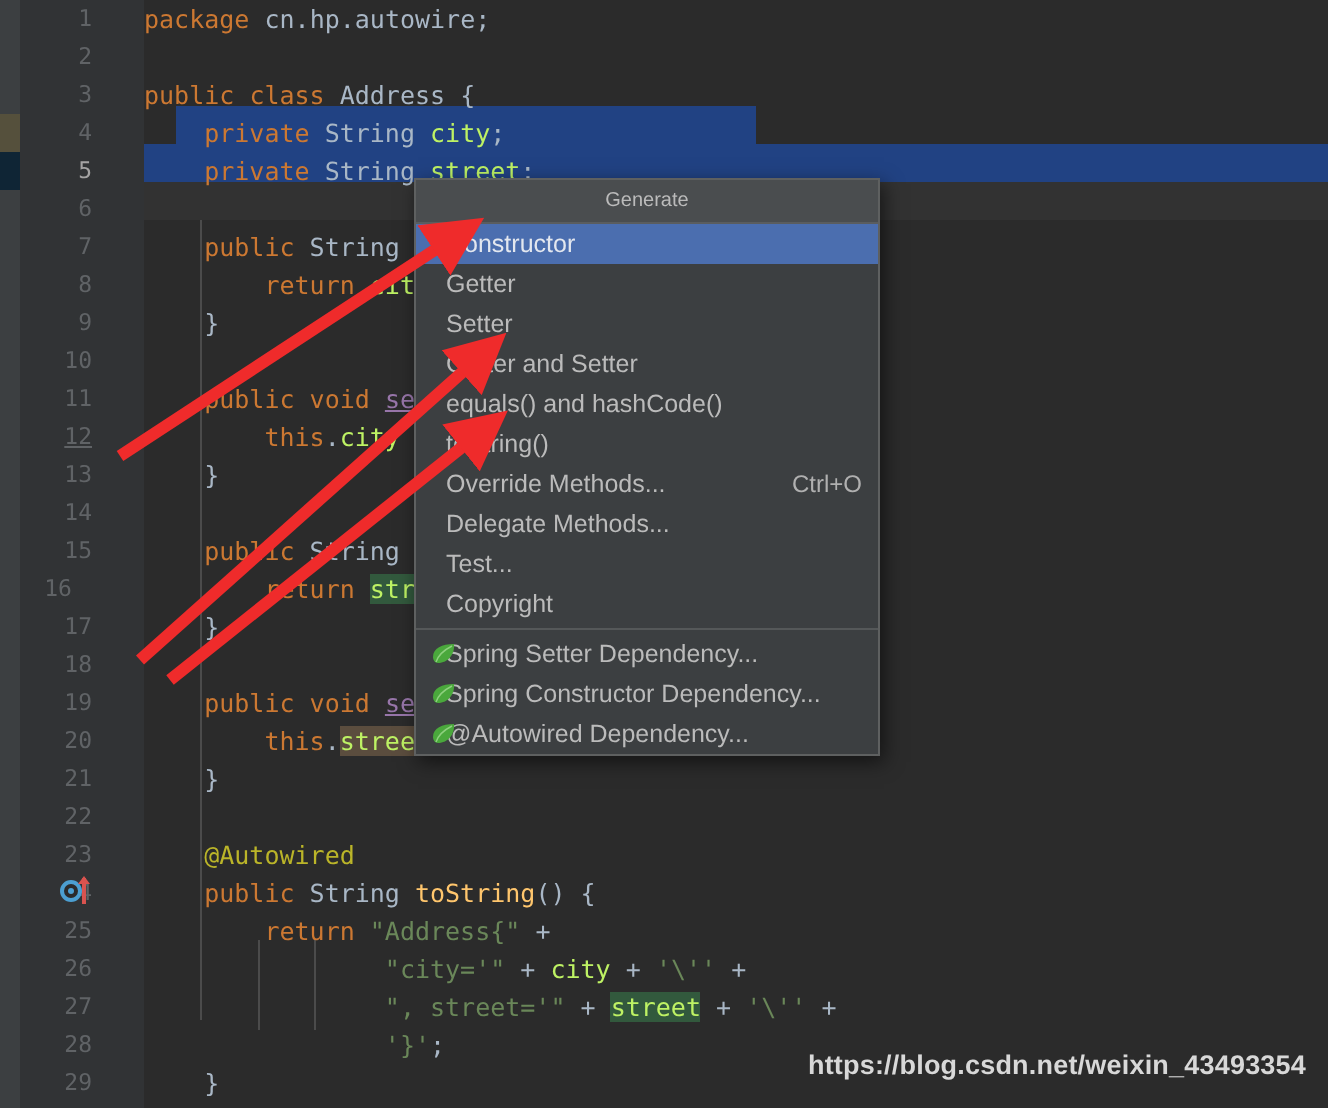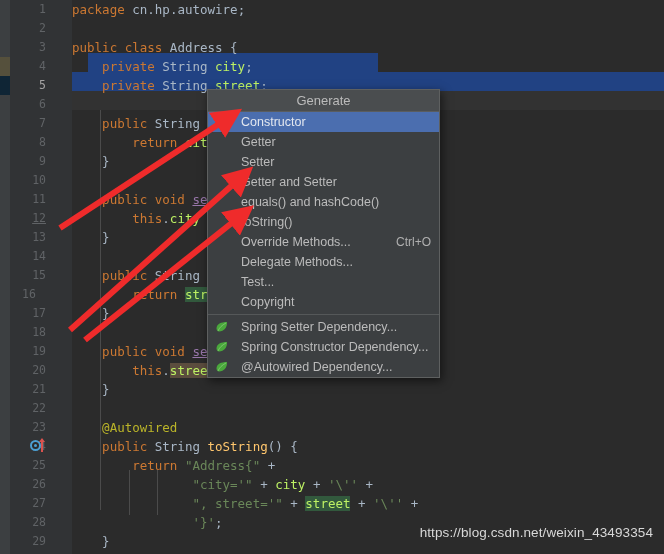--- a/index.html
+++ b/index.html
@@ -168,31 +168,31 @@
     border: 1px solid #5e6060;
     box-sizing: border-box;
     box-shadow: 2px 3px 9px rgba(0,0,0,0.55);
     z-index: 40;
     font-family: "Liberation Sans", sans-serif;
   }
   .popup-title {
     height: 21px;
     line-height: 21px;
     text-align: center;
-    font-size: 13px;
+    font-size: 10px;
     color: #bbbbbb;
     background: #4a4d4f;
     border-bottom: 1px solid #5a5d5f;
   }
   .popup-list { padding: 0; }
   .mi {
     position: relative;
     height: 20px;
     line-height: 20px;
-    padding-left: 33px;
+    padding-left: 15px;
     font-size: 12.5px;
     color: #bbbbbb;
     white-space: nowrap;
   }
   .mi.selected {
     background: #4b6eaf;
     color: #e3e7ef;
   }
   .mi .shortcut {
     position: absolute;
@@ -224,20 +224,21 @@
   
   .watermark {
     position: absolute;
     right: 11px;
     bottom: 14px;
     font-size: 13.5px;
     color: #d8d8d8;
     font-family: "Liberation Sans", sans-serif;
     z-index: 70;
     letter-spacing: 0.1px;
+    font-weight: bold;
   }
 </style>
 </head>
 <body>
 
 <div id="root">
 
   <div class="marker-strip" id="marker-strip">
       <div class="seg" style="top: 57px; height: 19px; background: rgb(85, 80, 60);"></div>
       <div class="seg" style="top: 76px; height: 19px; background: rgb(15, 37, 53);"></div>

